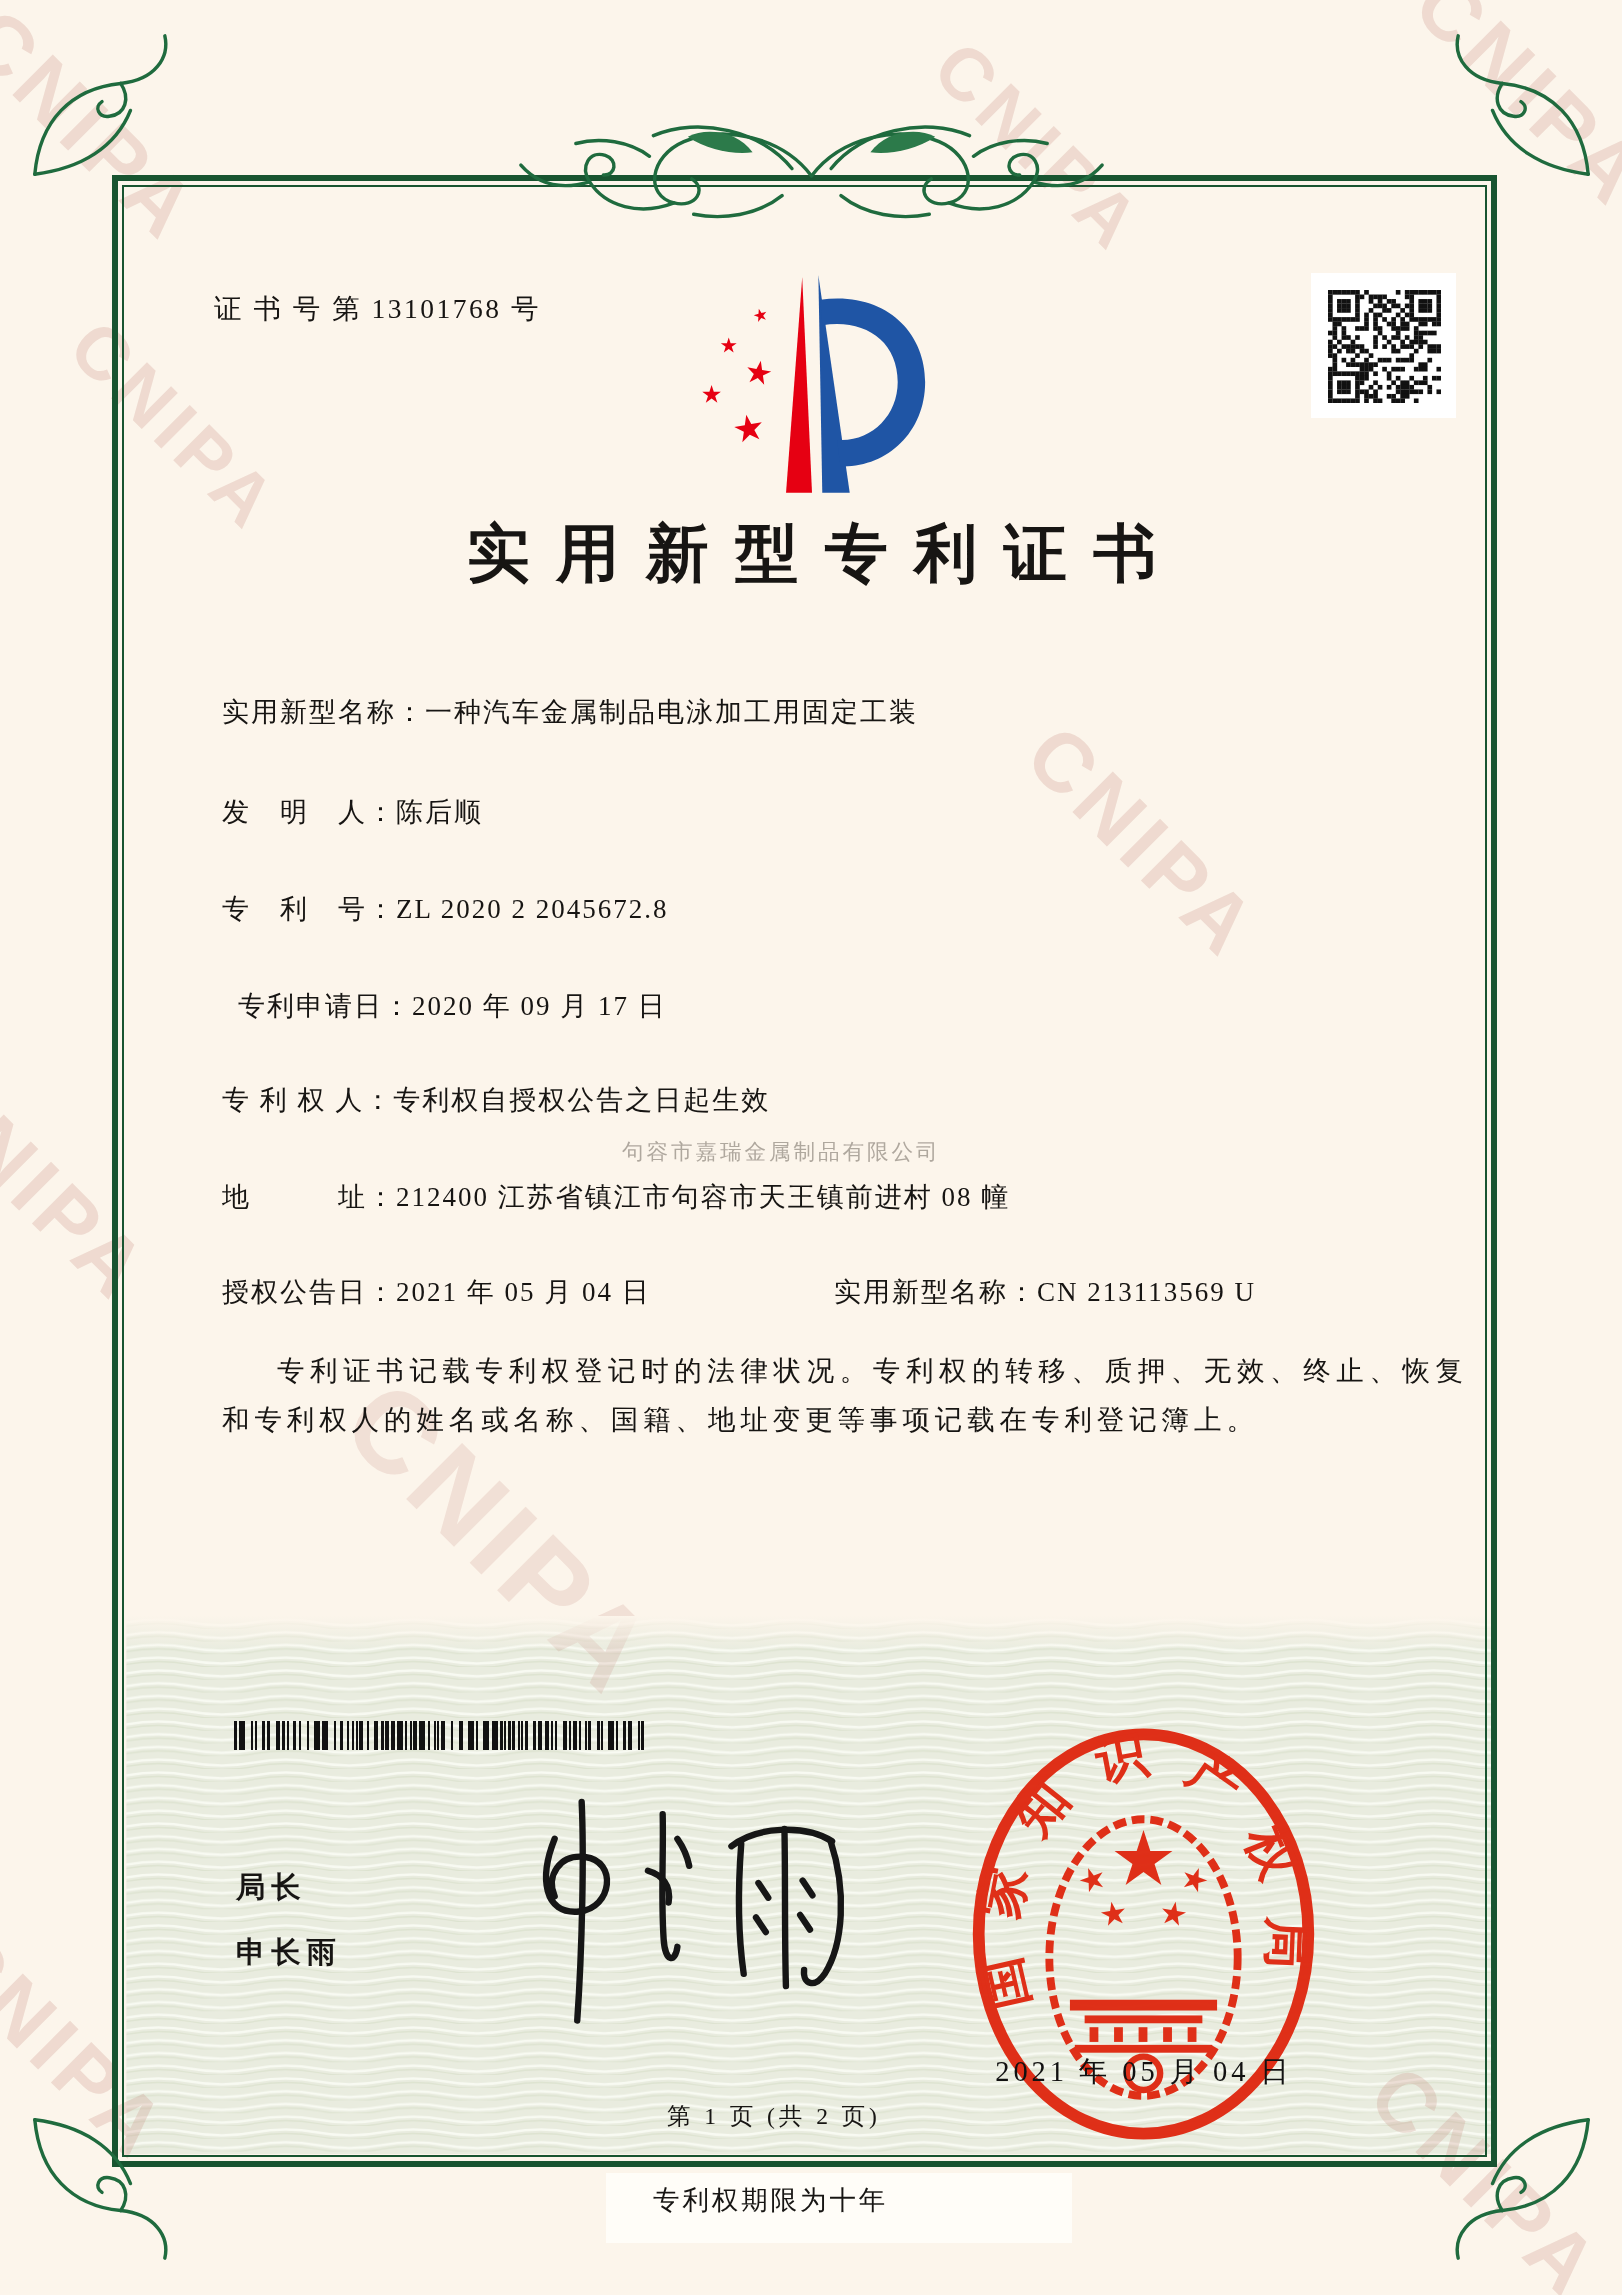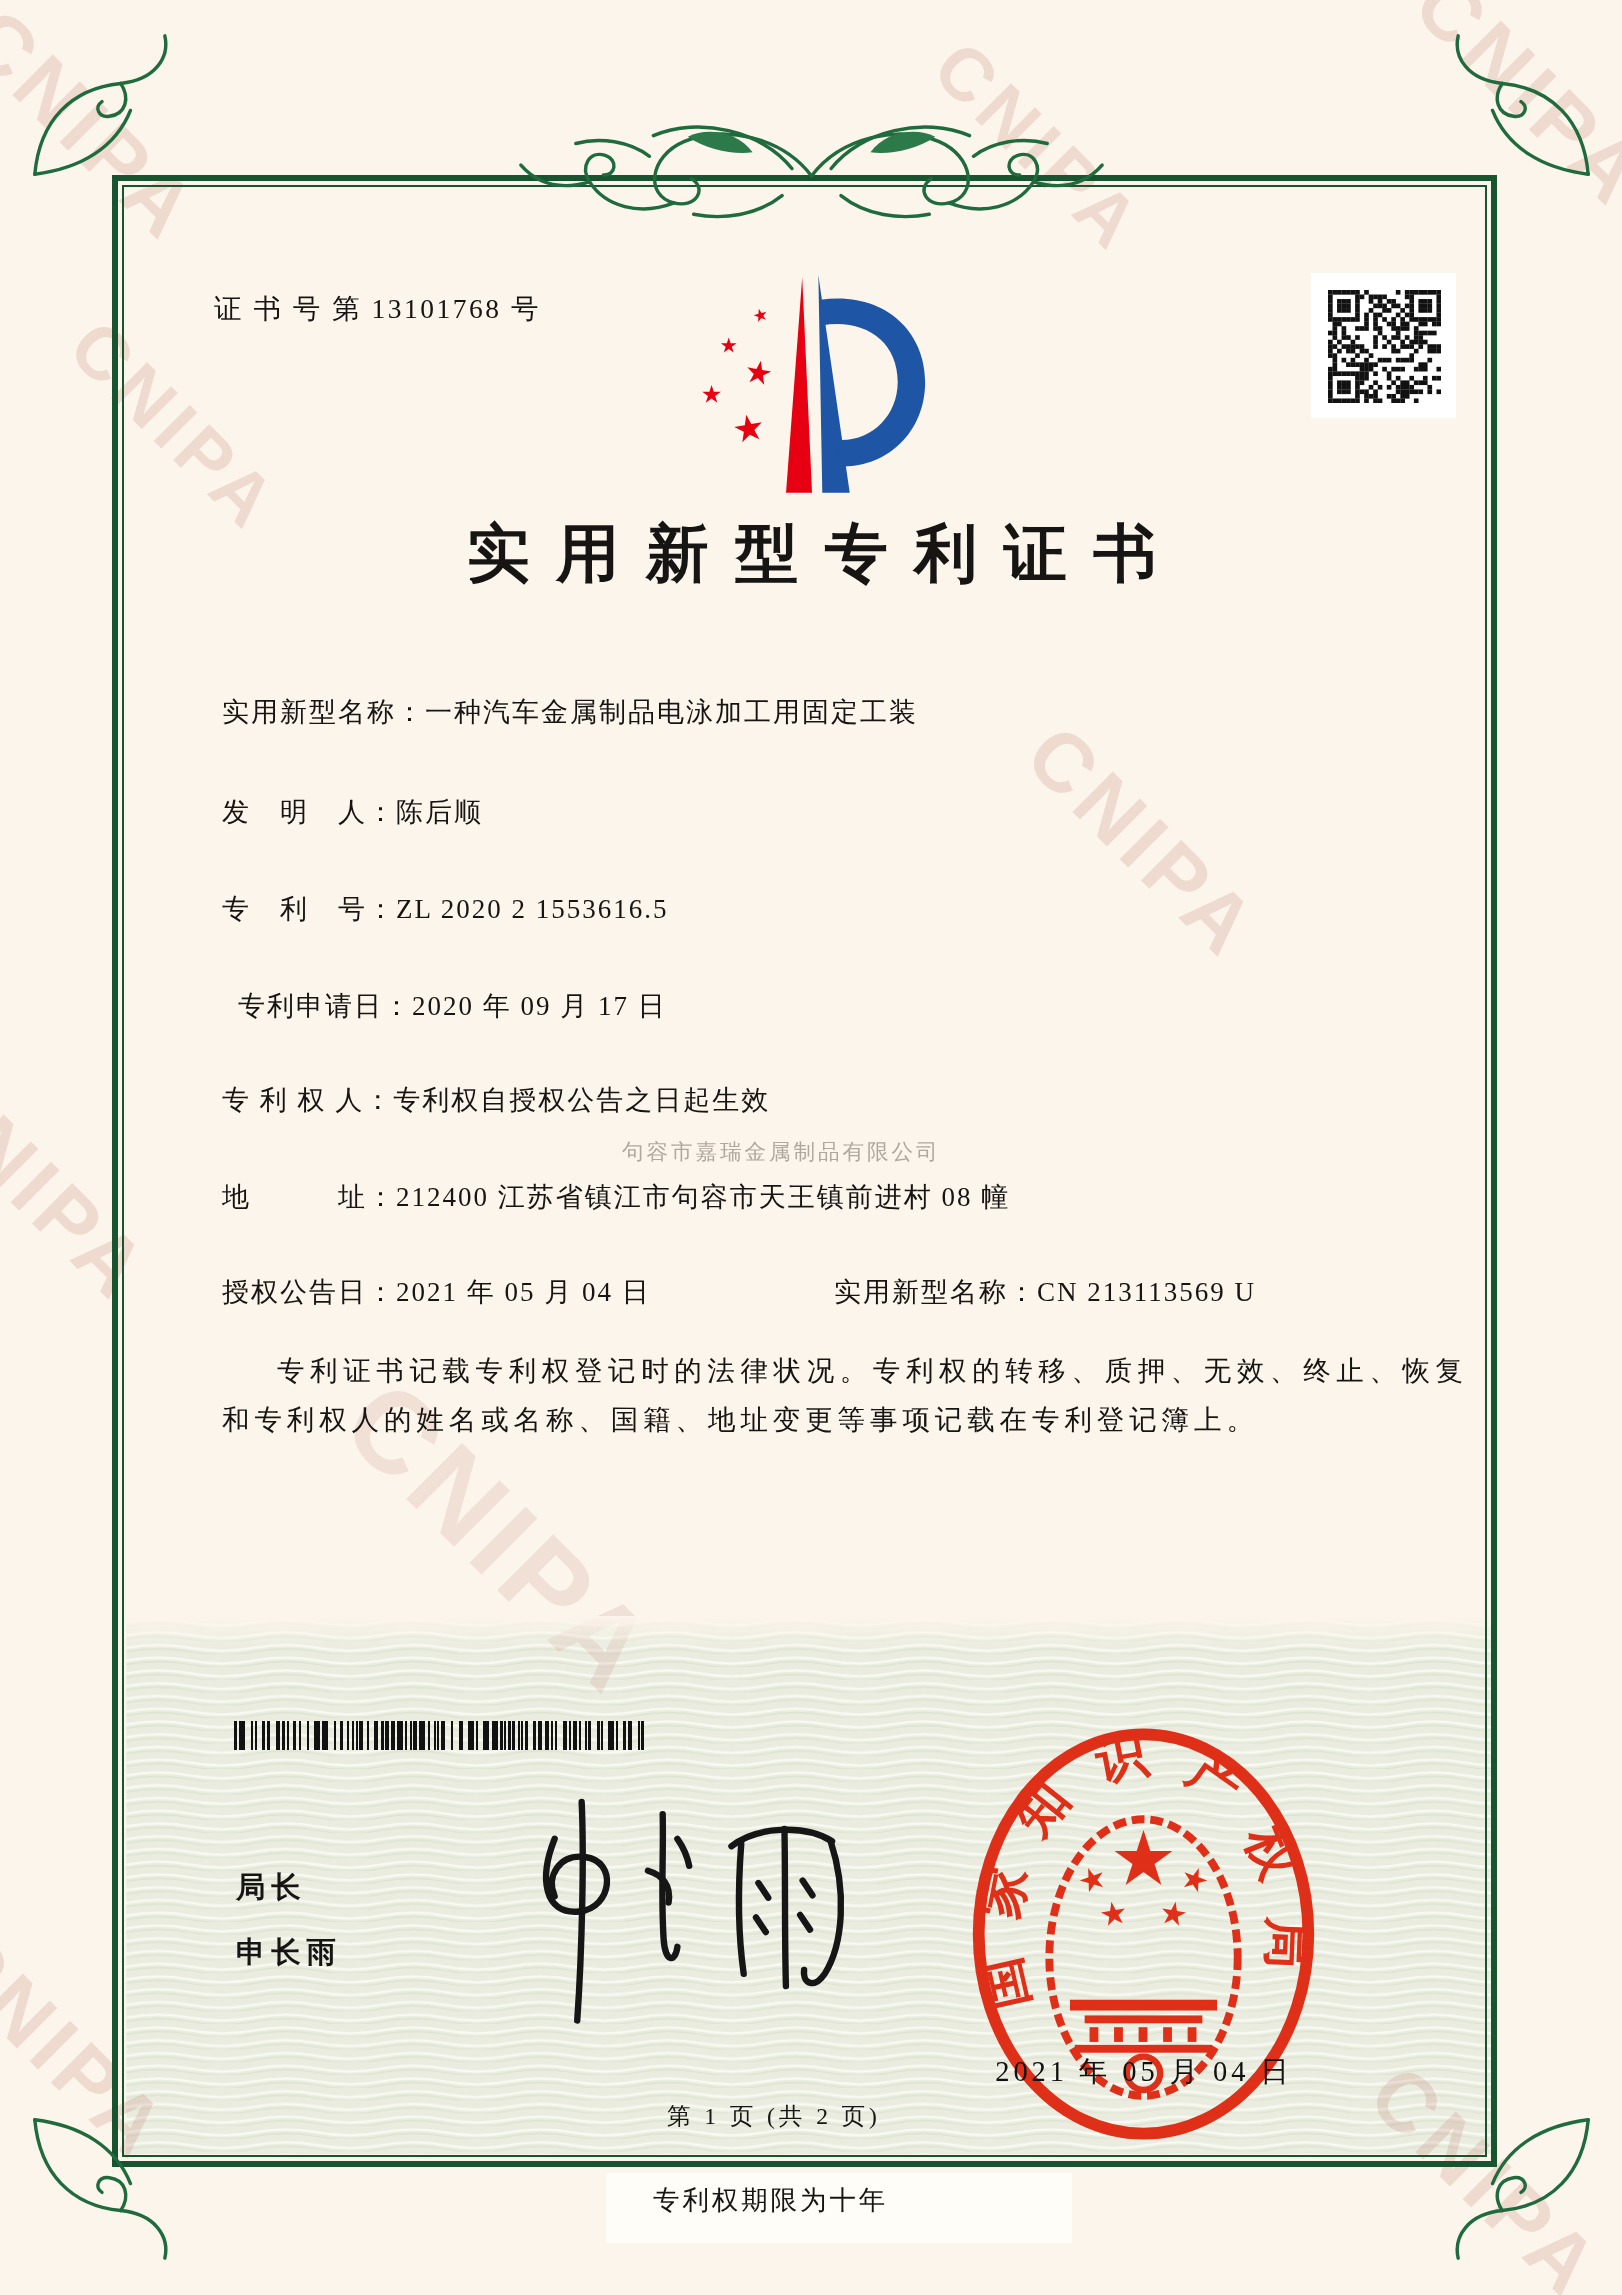--- a/index.html
+++ b/index.html
@@ -462,21 +462,21 @@
 
 <div class="abs title">实用新型专利证书</div>
 
 <div class="abs row" style="top:694px;">
   <span>实用新型名称：</span><span>一种汽车金属制品电泳加工用固定工装</span>
 </div>
 <div class="abs row" style="top:794px;">
   <span>发　明　人：</span><span>陈后顺</span>
 </div>
 <div class="abs row" style="top:891px;">
-  <span>专　利　号：</span><span>ZL 2020 2 1553616.5</span>
+  <span>专　利　号：</span><span>ZL 2020 2 2045672.8</span>
 </div>
 <div class="abs row" style="top:988px;margin-left:16px;">
   <span>专利申请日：</span><span>2020 年 09 月 17 日</span>
 </div>
 <div class="abs row" style="top:1082px;">
   <span>专 利 权 人：</span><span>专利权自授权公告之日起生效</span>
 </div>
 <div class="abs row" style="top:1179px;">
   <span>地　　　址：</span><span>212400 江苏省镇江市句容市天王镇前进村 08 幢</span>
 </div>

